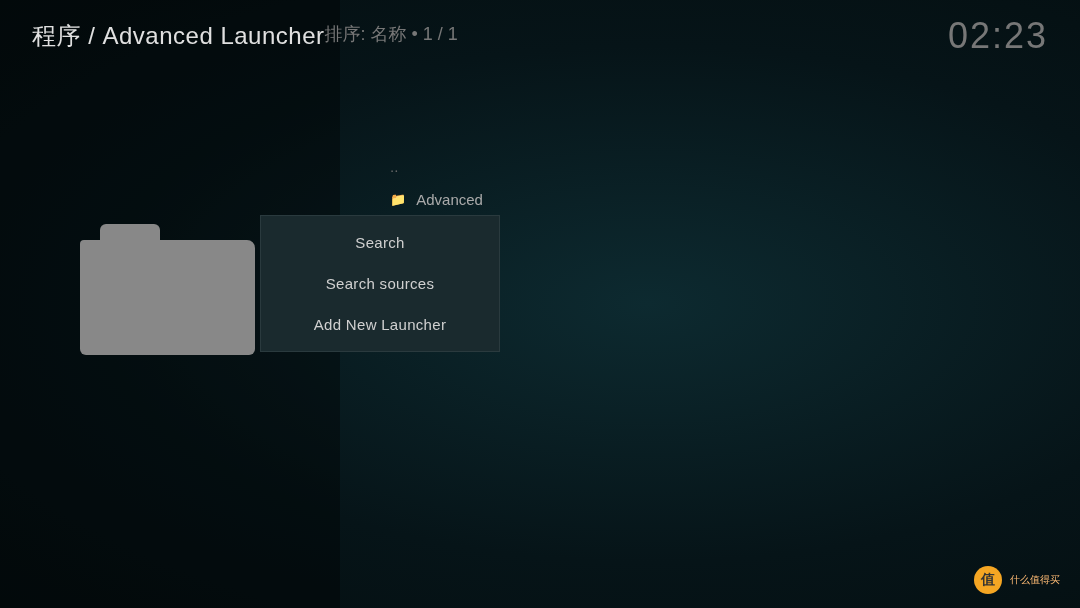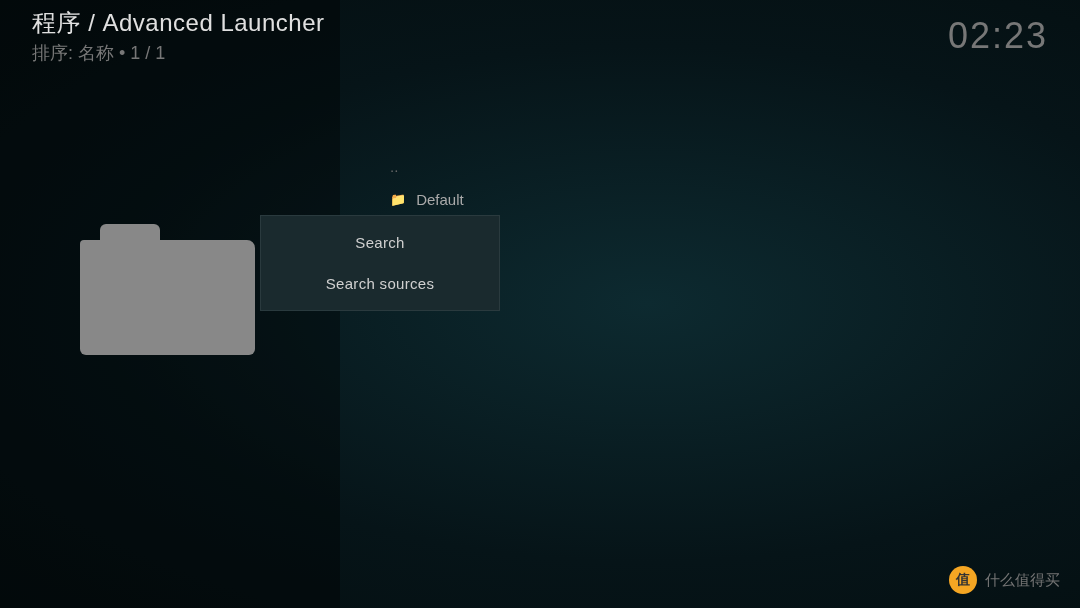--- a/index.html
+++ b/index.html
@@ -32,21 +32,21 @@
       height: 72px;
       display: flex;
       align-items: center;
       justify-content: space-between;
       padding: 0 32px;
       z-index: 10;
     }
 
     .header-left {
       display: flex;
-      flex-direction: column;
+      flex-direction: row;
     }
 
     .header-title {
       font-size: 24px;
       font-weight: 400;
       color: #e0e0e0;
       letter-spacing: 0.5px;
     }
 
     .header-subtitle {
@@ -182,22 +182,22 @@
       border-radius: 50%;
       display: flex;
       align-items: center;
       justify-content: center;
       font-size: 14px;
       font-weight: bold;
       color: #333;
     }
 
     .watermark-text {
-      font-size: 15px;
-      color: #737373;
+      font-size: 10px;
+      color: #fdba74;
     }
   </style>
 </head>
 <body>
 
 <div class="header">
   <div class="header-left">
     <span class="header-title">程序 / Advanced Launcher</span>
     <span class="header-subtitle">排序: 名称 • 1 / 1</span>
   </div>
@@ -209,26 +209,27 @@
     <div class="folder-tab"></div>
     <div class="folder-body"></div>
   </div>
 </div>
 
 <div class="main-content">
   <div class="item-list">
     <div class="list-item-dots">..</div>
     <div class="list-item">
       <span class="item-icon">📁</span>
-      <span>Default</span>
+      <span>Advanced</span>
     </div>
   </div>
 </div>
 
 <div class="context-menu" id="context-menu">
 <div class="context-menu-item">Search</div>
     <div class="context-menu-item">Search sources</div>
+    <div class="context-menu-item">Add New Launcher</div>
   </div>
 
 <div class="watermark">
   <div class="watermark-badge">值</div>
   <span class="watermark-text">什么值得买</span>
 </div>
 
 </body></html>

